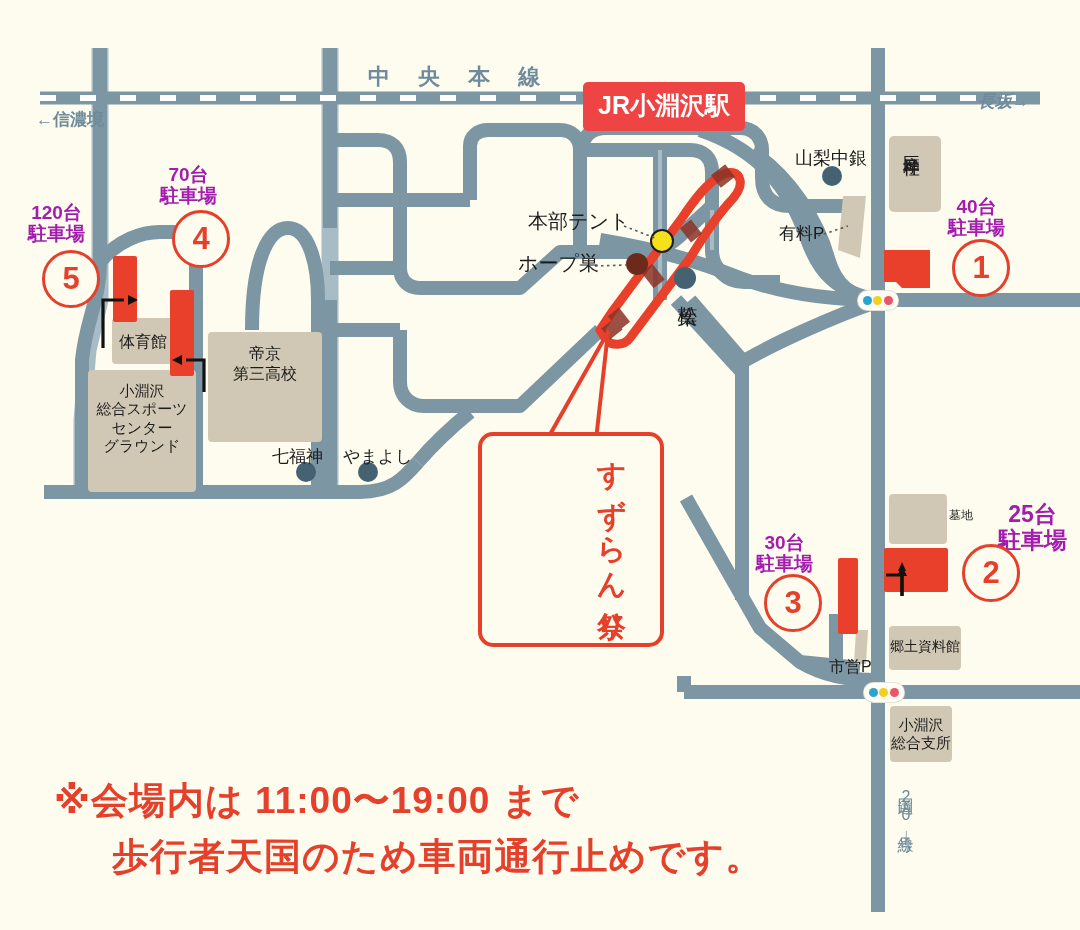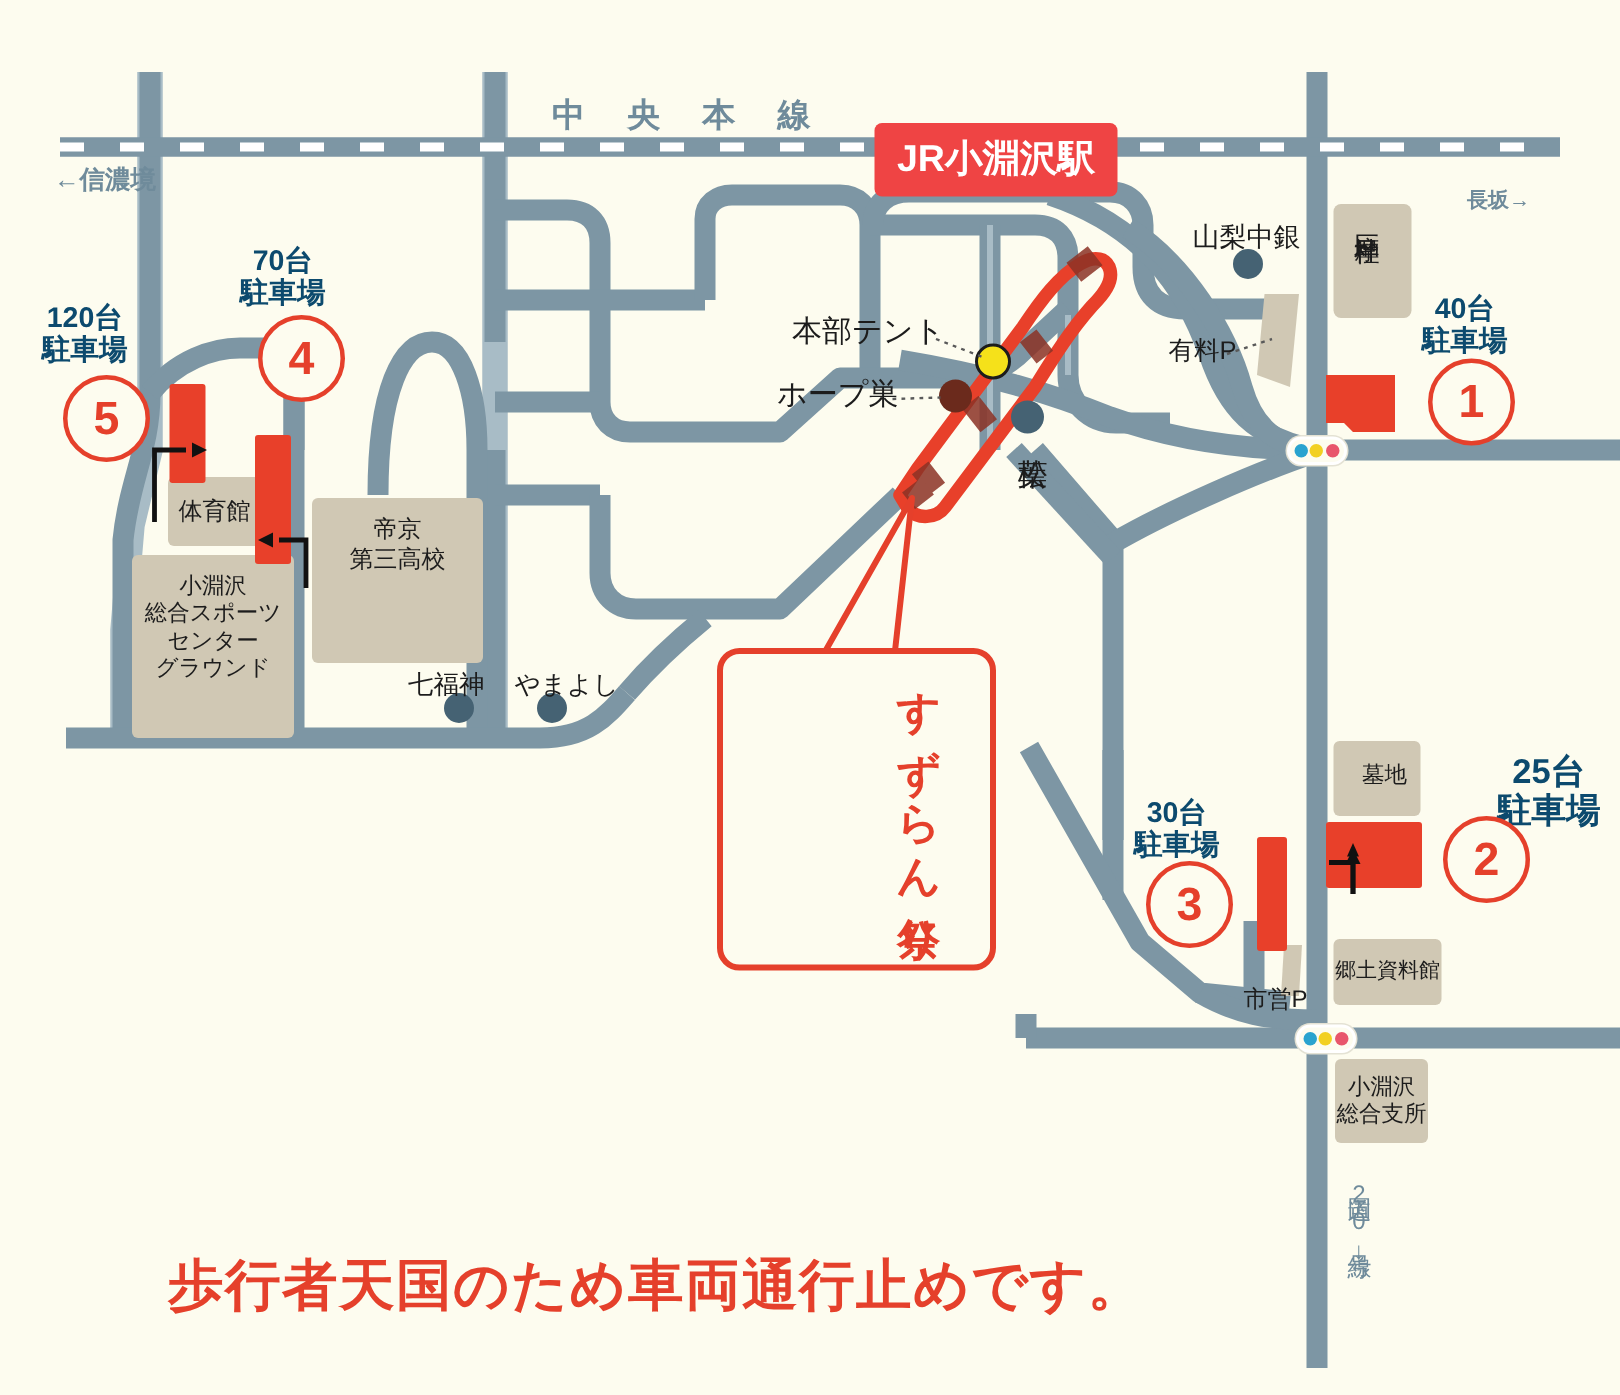--- a/index.html
+++ b/index.html
@@ -7,21 +7,21 @@
     width:1080px;height:930px;
     background:#fdfcef;
     font-family:"Liberation Sans","DejaVu Sans",sans-serif;
     overflow:hidden;
     position:relative;
   }
   #map-root{position:absolute;left:0;top:0;width:1080px;height:930px;}
   svg.maplayer{position:absolute;left:0;top:0;width:1080px;height:930px;}
 
   .lbl{position:absolute;color:#1c1c1c;white-space:nowrap;line-height:1.15;}
-  .lbl-red{color:#0c4a6e;font-weight:bold;text-align:center;line-height:1.12;}
+  .lbl-red{color:#a21caf;font-weight:bold;text-align:center;line-height:1.12;}
   .lbl-road{color:#6f8b9b;font-weight:bold;}
   .lbl-bld{position:absolute;text-align:center;color:#1c1c1c;line-height:1.22;}
 
   .vert{writing-mode:vertical-rl;text-orientation:upright;}
 
   .notice{
     position:absolute;color:#e5402b;font-weight:bold;
     font-size:37px;letter-spacing:1px;line-height:1.48;
   }
 
@@ -238,21 +238,21 @@
       <path d="M897,576 L902,566 L907,576 Z" fill="#111111" stroke="none"></path>
     </g>
   </svg>
 
   <div class="lbl lbl-road" style="left:368px;top:64px;font-size:22px;letter-spacing:11px;">中 央 本 線</div>
 
   <div class="station-plate" style="left:583px;top:82px;">JR小淵沢駅</div>
 
   <div class="lbl lbl-road" style="left:36px;top:110px;font-size:17px;">←信濃境</div>
 
-  <div class="lbl lbl-road" style="left:978px;top:125px;font-size:14px;">長坂→</div>
+  <div class="lbl lbl-road" style="left:978px;top:92px;font-size:17px;font-style:italic;">長坂→</div>
 
   <div class="signal" style="left:858px;top:291px;">
     <i style="background:#29a3cf"></i>
       <i style="background:#f2d022"></i>
       <i style="background:#e8566b"></i>
   </div>
   <div class="signal" style="left:864px;top:683px;">
     <i style="background:#29a3cf"></i>
       <i style="background:#f2d022"></i>
       <i style="background:#e8566b"></i>
@@ -289,21 +289,21 @@
   <div class="marker" style="left:42px;top:250px;">5</div>
 
   <div class="lbl-bld vert" style="left:900px;top:142px;font-size:17px;letter-spacing:1px;">巨摩神社</div>
 
   <div class="lbl-bld" style="left:112px;top:332px;width:62px;font-size:16px;">体育館</div>
 
   <div class="lbl-bld" style="left:88px;top:382px;width:108px;font-size:15px;">小淵沢<br>総合スポーツ<br>センター<br>グラウンド</div>
 
   <div class="lbl-bld" style="left:208px;top:344px;width:114px;font-size:16px;">帝京<br>第三高校</div>
 
-  <div class="lbl-bld" style="left:893px;top:508px;width:60px;font-size:15px;">墓地</div>
+  <div class="lbl-bld" style="left:931px;top:508px;width:60px;font-size:12px;">墓地</div>
 
   <div class="lbl-bld" style="left:887px;top:638px;width:76px;font-size:14px;">郷土資料館</div>
 
   <div class="lbl-bld" style="left:888px;top:716px;width:66px;font-size:15px;">小淵沢<br>総合支所</div>
 
   <div class="lbl" style="left:528px;top:210px;font-size:20px;">本部テント</div>
 
   <div class="lbl" style="left:518px;top:252px;font-size:20px;">ホープ巣</div>
 
   <div class="lbl vert" style="left:676px;top:290px;font-size:20px;">松葉</div>
@@ -321,15 +321,16 @@
   <div class="lbl lbl-road vert" style="left:896px;top:786px;font-size:16px;letter-spacing:1px;font-weight:normal;">国道20号線↓</div>
 
   <svg class="maplayer" viewBox="0 0 1080 930" style="z-index:8;pointer-events:none;">
     <path d="M596,440 L608,332 L548,438 Z" fill="#fdfcef" stroke="#e5402b" stroke-width="4" stroke-linejoin="round"></path>
     <rect x="548" y="434" width="60" height="12" fill="#fdfcef"></rect>
   </svg>
 
   <div class="bubble"></div>
   <div class="bubble-suzuran vert">すずらん祭り</div>
 
+  <div class="notice" style="left:54px;top:774px;">※会場内は 11:00〜19:00 まで</div>
   <div class="notice" style="left:112px;top:830px;">歩行者天国のため車両通行止めです。</div>
 
 </div>
 
 </body></html>

